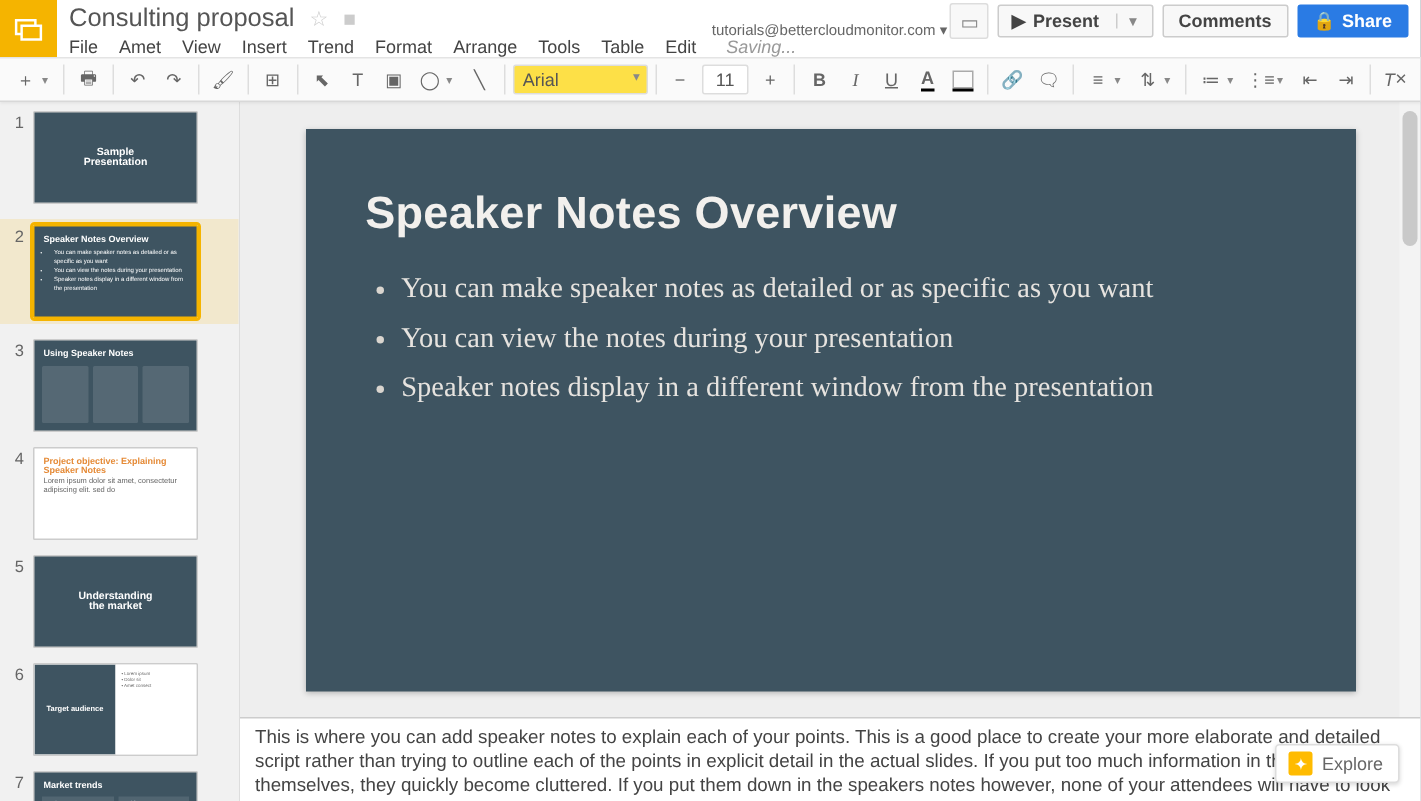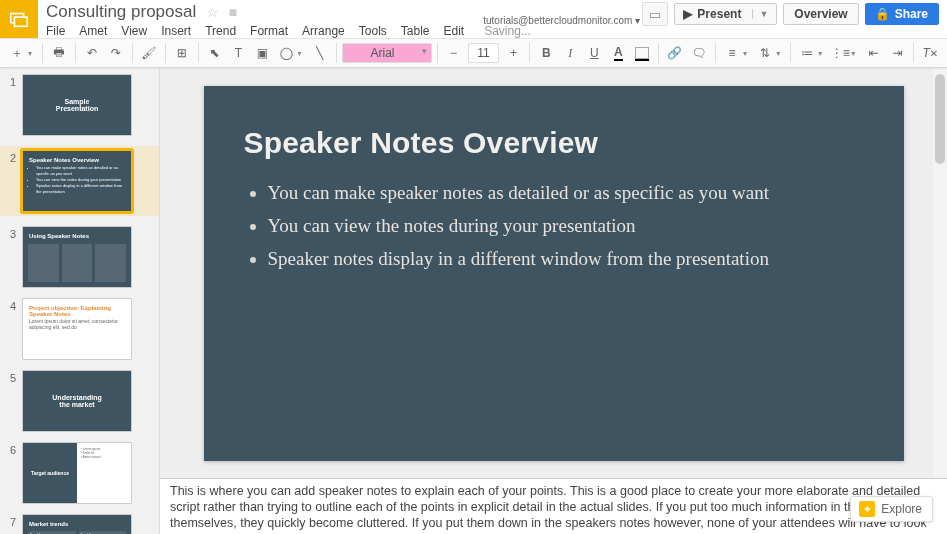--- a/index.html
+++ b/index.html
@@ -7,36 +7,36 @@
   
   
   .header { display: flex; align-items: flex-start; height: 38px; border-bottom: 0px solid #e0e0e0; text-align: center; }
   .logo-box { width: 38px; height: 38px; background: #f5b400; display: flex; align-items: center; justify-content: center; }
   .logo-box svg { width: 22px; height: 22px; }
   .title-area { flex: 1; padding: 2px 8px 0 8px; }
   .title-row { display: flex; align-items: center; gap: 10px; }
   .doc-title { font-size: 17px; color: #555; }
   .star-icon, .folder-icon { color: #ccc; font-size: 14px; }
   .menu-row { display: flex; gap: 14px; font-size: 12px; color: #444; margin-top: 2px; align-items: center; }
-  .menu-row .saving { color: #999; margin-left: 6px; }
+  .menu-row .saving { color: #999; font-style: italic; margin-left: 6px; }
   .header-right { position: absolute; right: 8px; top: 2px; display: flex; flex-direction: row; align-items: flex-end; gap: 2px; }
   .account-email { font-size: 10px; color: #666; }
   .header-buttons { display: flex; gap: 6px; align-items: center; }
   .btn-hangout { width: 26px; height: 24px; border: 1px solid #ddd; border-radius: 2px; background: #f8f8f8; display:flex; align-items:center; justify-content:center; color:#888; font-size:13px; }
   .btn-present { display: flex; align-items: center; gap: 5px; border: 1px solid #ccc; border-radius: 2px; background: #f8f8f8; padding: 3px 8px; font-size: 12px; color: #444; font-weight: bold; }
   .btn-present .drop { border-left: 1px solid #ccc; margin-left: 6px; padding-left: 6px; color: #888; font-size: 9px; }
   .btn-comments { border: 1px solid #ccc; border-radius: 2px; background: #f8f8f8; padding: 3px 10px; font-size: 12px; color: #444; font-weight: bold; }
   .btn-share { border: 1px solid #2a7be4; border-radius: 2px; background: #2a7be4; padding: 3px 10px; font-size: 12px; color: #fff; font-weight: bold; display:flex; align-items:center; gap:4px; }
   
   
   .toolbar { height: 30px; border-top: 1px solid #e4e4e4; border-bottom: 1px solid #d8d8d8; display: flex; align-items: center; padding: 0 6px; gap: 2px; font-size: 12px; color: #555; background: #fafafa; box-shadow: 0 1px 2px rgba(0,0,0,0.06); position: relative; z-index: 2; }
   .tb-btn { width: 24px; height: 24px; display: flex; align-items: center; justify-content: center; border-radius: 2px; color: #666; }
   .tb-sep { width: 1px; height: 20px; background: #ddd; margin: 0 3px; }
   .tb-drop { font-size: 8px; margin-left: -2px; color:#888; width: 10px; }
-  .font-select { border: 1px solid #ddd; border-radius: 2px; padding: 2px 14px 2px 6px; background: #f9a8d4; font-size: 12px; min-width: 90px; position: relative; text-align: center; }
+  .font-select { border: 1px solid #ddd; border-radius: 2px; padding: 2px 14px 2px 6px; background: #fde047; font-size: 12px; min-width: 90px; position: relative; }
   .font-select::after { content:"▾"; position:absolute; right:4px; top:2px; font-size:9px; color:#888; }
   .size-select { border: 1px solid #ddd; border-radius: 2px; padding: 2px 4px; background: #fff; font-size: 12px; width: 32px; text-align: center; position: relative; margin: 0 2px; }
   .tb-bold { font-weight: bold; }
   .tb-italic { font-style: italic; font-family: Georgia, serif; }
   .tb-underline { text-decoration: underline; }
   .tb-textcolor { font-weight: bold; border-bottom: 2px solid #000; line-height: 12px; padding-bottom: 1px; }
   .tb-highlight { border: 1px solid #aaa; width: 14px; height: 12px; position: relative; }
   .tb-highlight::after { content:""; position:absolute; bottom:-3px; left:-1px; right:-1px; height:2px; background:#000; }
 
   
@@ -116,21 +116,21 @@
   </div>
   <div class="header-right">
     <div class="account-email"><span>tutorials@bettercloudmonitor.com</span> ▾</div>
     <div class="header-buttons">
       <div class="btn-hangout">▭</div>
       <div class="btn-present">
         <span>▶</span>
         <span>Present</span>
         <span class="drop">▼</span>
       </div>
-      <div class="btn-comments">Overview</div>
+      <div class="btn-comments">Comments</div>
       <div class="btn-share">
         <span>🔒</span>
         <span>Share</span>
       </div>
     </div>
   </div>
 </div>
 
 <div class="toolbar">
   <div class="tb-btn">＋</div>

